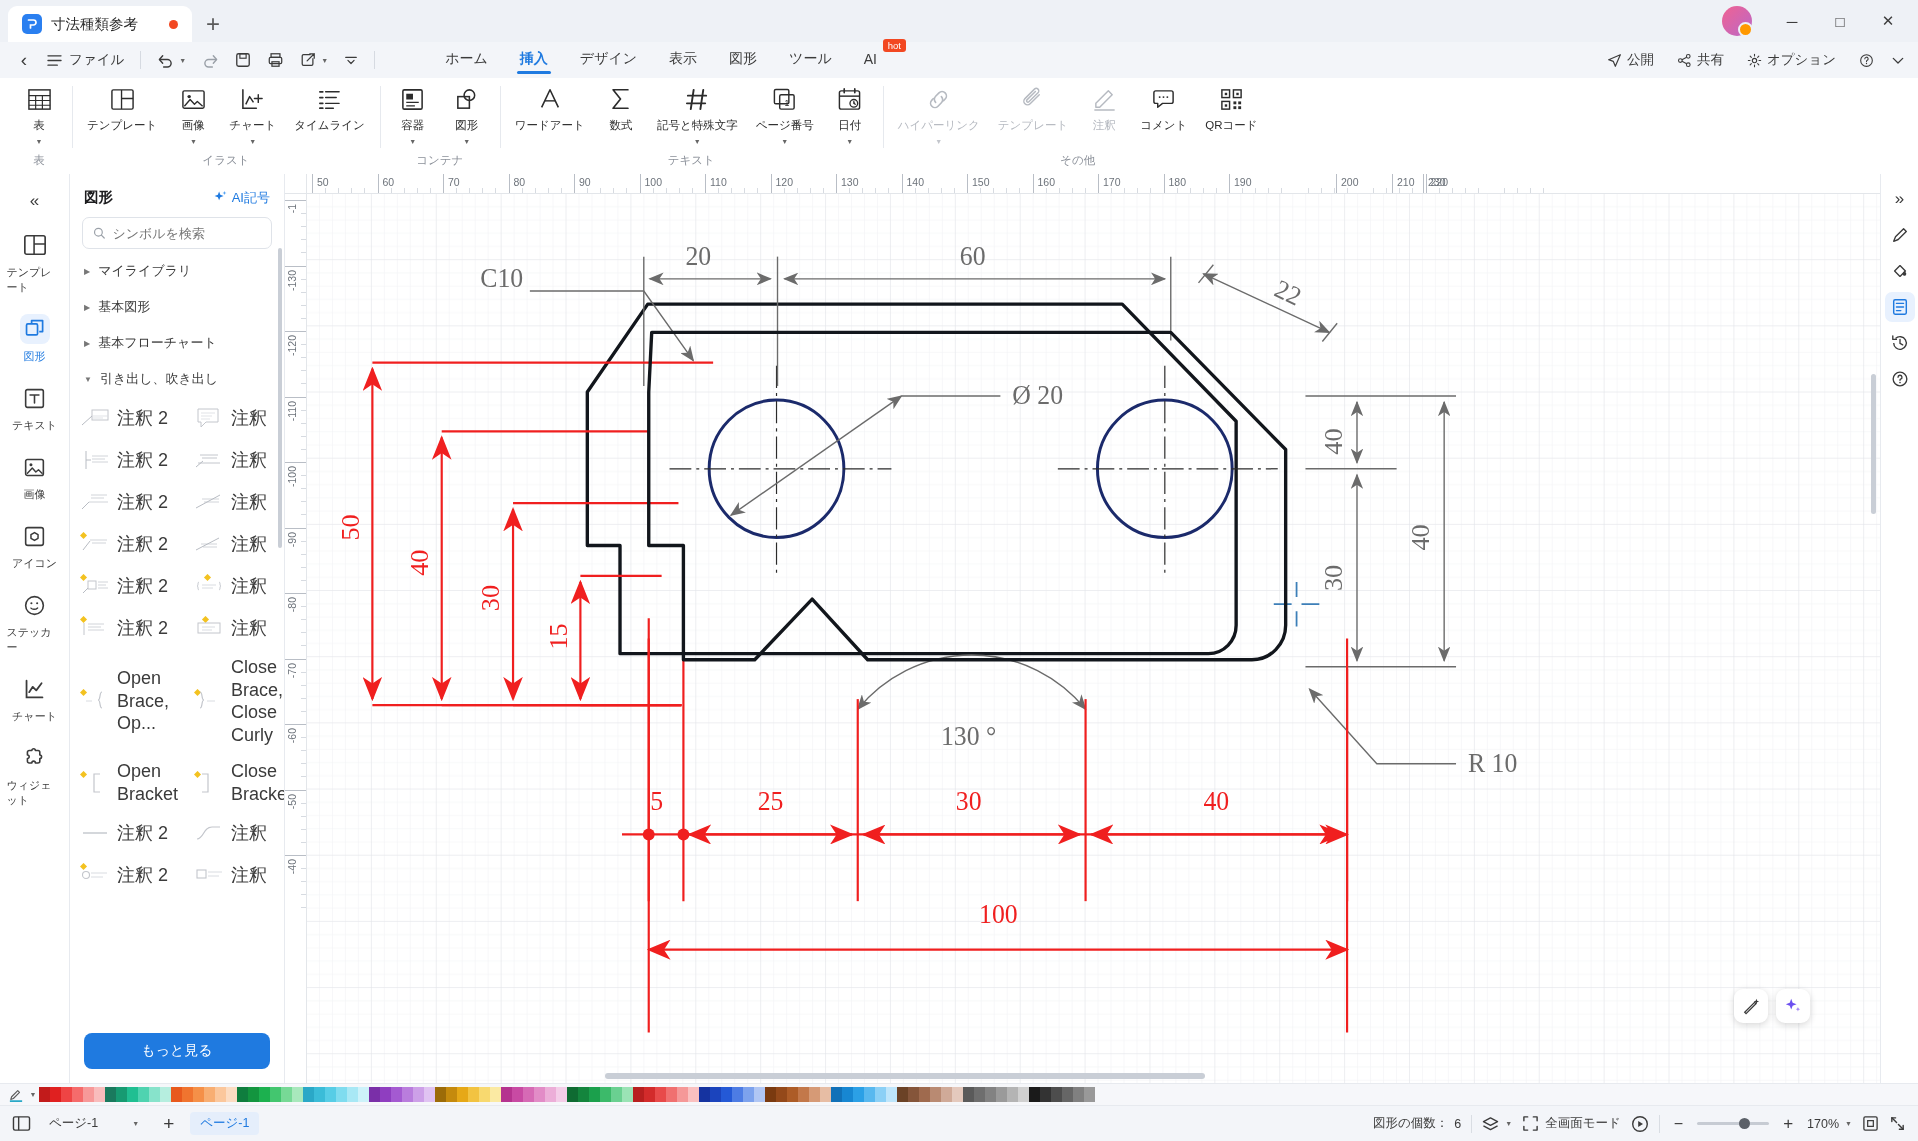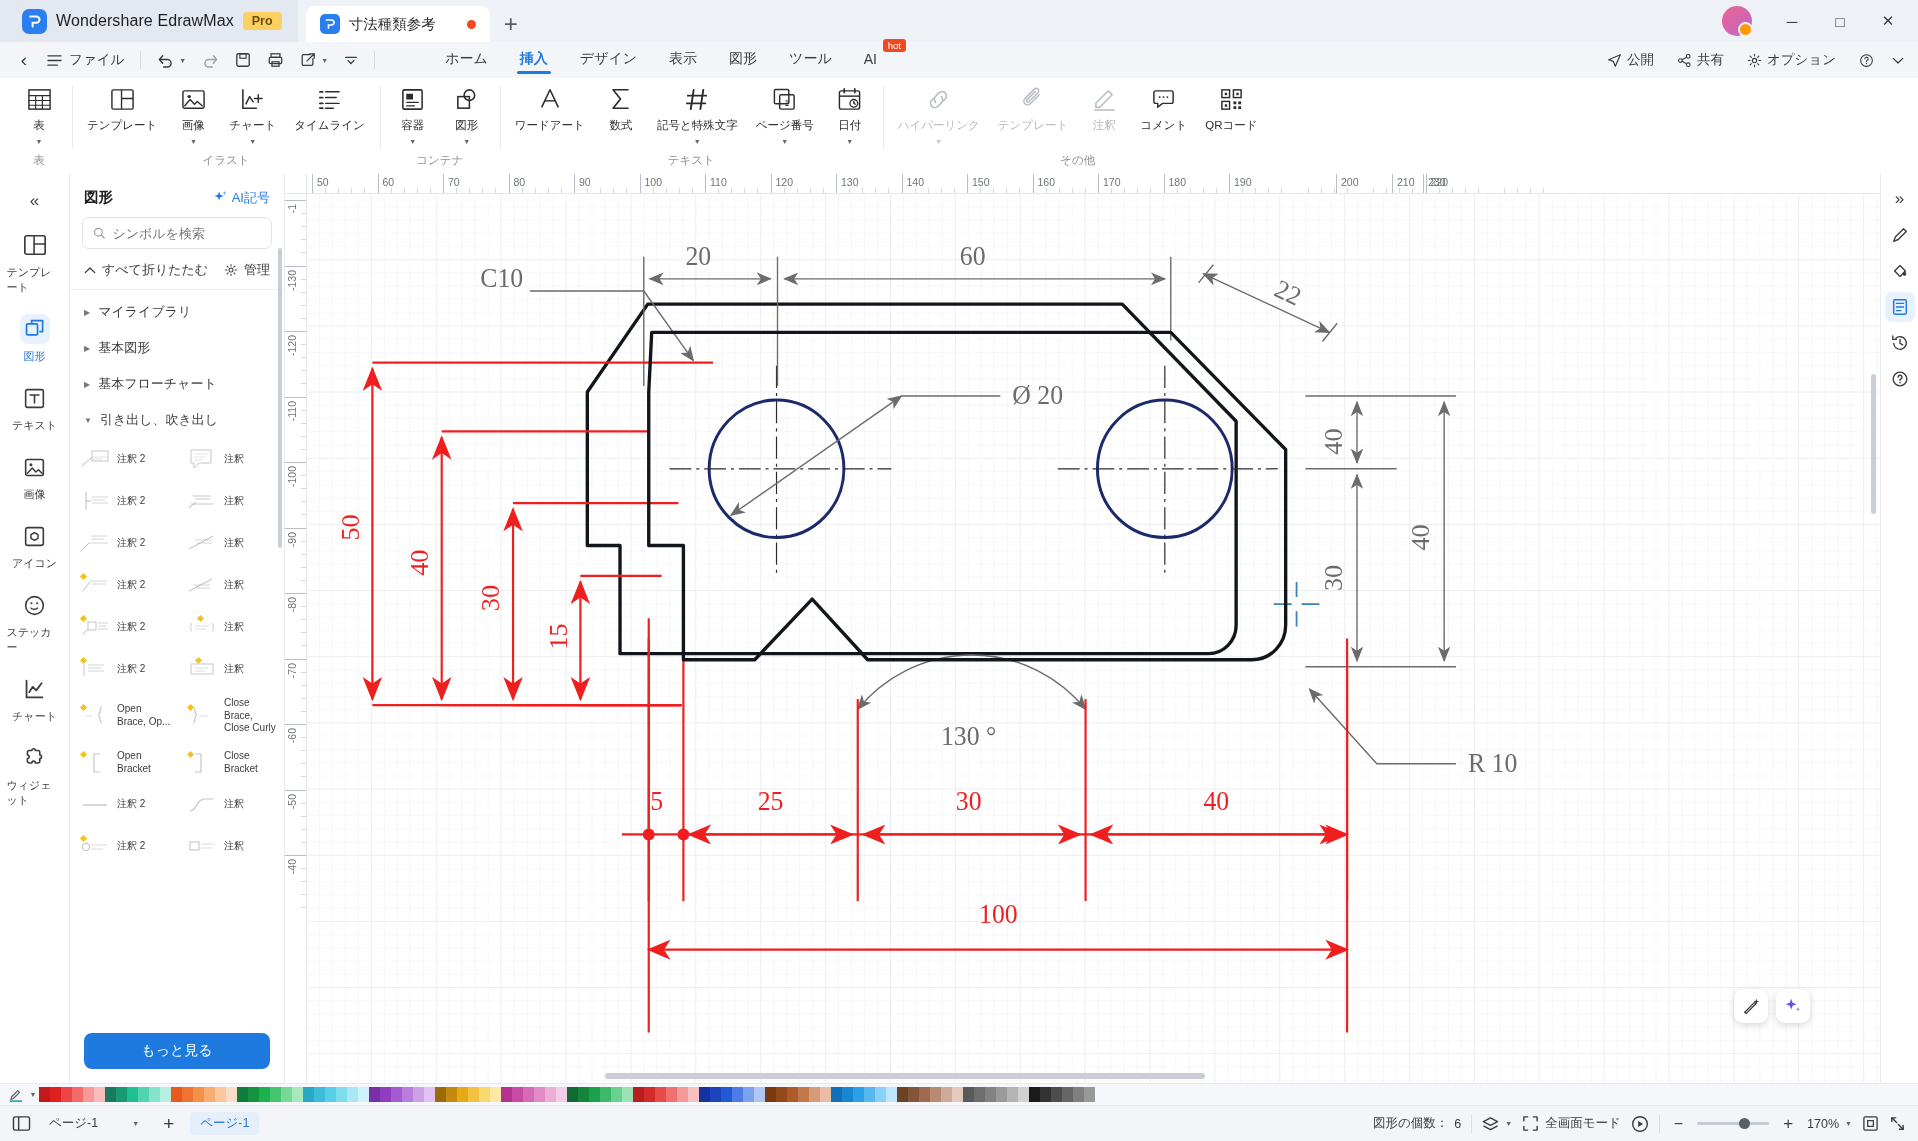--- a/index.html
+++ b/index.html
@@ -72,21 +72,21 @@
   .searchbox { margin:0 12px; height:32px; border:1px solid #dfe3e9; border-radius:7px; display:flex; align-items:center; gap:7px; padding:0 10px; color:#9aa0a8;}
   .searchbox input { border:0; outline:0; font-size:13px; background:transparent; width:100%; font-family:inherit; color:#3b3b3b;}
   .collapserow { display:flex; align-items:center; justify-content:space-between; padding:12px 14px 10px; font-size:13px; color:#3b3b3b; border-bottom:1px solid #eef0f3;}
   .collapserow .l,.collapserow .r { display:flex; align-items:center; gap:6px;}
   .cats { flex:1; overflow:hidden; padding-top:4px; position:relative;}
   .cat { display:flex; align-items:center; gap:8px; padding:9px 14px; font-size:13px; color:#3b3b3b;}
   .tri { font-size:8px; color:#777; }
   .shapegrid { display:grid; grid-template-columns:1fr 1fr; }
   .shapecell { display:flex; align-items:center; gap:7px; padding:7px 6px 7px 10px; min-height:42px;}
   .sthumb { width:30px; height:24px; flex:none; position:relative;}
-  .sname { font-size:10px; color:#3b3b3b; line-height:1.25;}
+  .sname { font-size:18px; color:#3b3b3b; line-height:1.25;}
   .pscroll { position:absolute; right:2px; top:74px; width:4px; height:300px; background:#c9ced6; border-radius:3px;}
   .morebtn { margin:10px 14px 14px; height:36px; border-radius:8px; background:#1f7ae0; color:#fff; display:flex; align-items:center; justify-content:center; font-size:14px;}
 
   
   .canvaswrap { flex:1; position:relative; background:#fff; min-width:0; overflow:hidden;}
   .hruler { position:absolute; left:22px; right:0; top:0; height:20px; background:#fff; border-bottom:1px solid #e3e6ea; overflow:hidden;}
   .vruler { position:absolute; left:0; top:20px; bottom:0; width:22px; background:#fff; border-right:1px solid #e3e6ea; overflow:hidden;}
   .corner { position:absolute; left:0; top:0; width:22px; height:20px; background:#fff; border-right:1px solid #e3e6ea; border-bottom:1px solid #e3e6ea;}
   .rtick { position:absolute; top:0; height:20px; border-left:1px solid #b9bec6;}
   .rtick.minor { height:6px; top:14px; border-left:1px solid #d7dbe1;}
@@ -117,29 +117,20 @@
   .vdiv { width:1px; height:18px; background:#d9dde3;}
   .fab { position:absolute; right:70px; bottom:60px; display:flex; gap:8px;}
   .fabbtn { width:34px;height:34px;border-radius:9px;background:#fff;box-shadow:0 2px 7px rgba(0,0,0,.16);display:flex;align-items:center;justify-content:center;}
 </style>
 </head>
 <body>
 
 <div class="app">
 
   <div class="titlebar">
-    <div class="brandtab">
-      <div class="logo">
-        <svg width="15" height="15" viewBox="0 0 24 24">
-            <path d="M5 4h10a5 5 0 0 1 0 10H9v6" fill="none" stroke="#fff" stroke-width="3.2" stroke-linecap="round"></path>
-          </svg>
-      </div>
-      <span class="brandname">Wondershare EdrawMax</span>
-      <span class="pro">Pro</span>
-    </div>
     <div class="doctab">
       <div class="logo">
         <svg width="12" height="12" viewBox="0 0 24 24">
             <path d="M5 4h10a5 5 0 0 1 0 10H9v6" fill="none" stroke="#fff" stroke-width="3.4" stroke-linecap="round"></path>
           </svg>
       </div>
       <span>寸法種類参考</span>
       <span class="dot"></span>
     </div>
     <div class="plustab">+</div>
@@ -568,35 +559,20 @@
       </div>
 
       <div class="searchbox">
         <svg width="14" height="14" viewBox="0 0 16 16">
             <circle cx="7" cy="7" r="5" fill="none" stroke="#9aa0a8" stroke-width="1.5"></circle>
             <path d="M10.8 10.8 14.5 14.5" stroke="#9aa0a8" stroke-width="1.5" stroke-linecap="round"></path>
           </svg>
         <input type="text" placeholder="シンボルを検索" style="">
       </div>
 
-      <div class="collapserow">
-        <span class="l">
-          <svg width="12" height="9" viewBox="0 0 14 10">
-              <path d="M1.5 7.5 7 2l5.5 5.5" fill="none" stroke="#3b3b3b" stroke-width="1.5" stroke-linecap="round" stroke-linejoin="round"></path>
-            </svg>
-          <span>すべて折りたたむ</span>
-        </span>
-        <span class="r">
-          <svg width="14" height="14" viewBox="0 0 18 18">
-              <circle cx="9" cy="9" r="2.6" fill="none" stroke="#3b3b3b" stroke-width="1.3"></circle>
-              <path d="M9 1.8v2M9 14.2v2M1.8 9h2M14.2 9h2M3.9 3.9l1.4 1.4M12.7 12.7l1.4 1.4M14.1 3.9l-1.4 1.4M5.3 12.7l-1.4 1.4" stroke="#3b3b3b" stroke-width="1.3" stroke-linecap="round"></path>
-            </svg>
-          <span>管理</span>
-        </span>
-      </div>
 
       <div class="cats">
         <div class="cat">
           <span class="tri">▶</span>
           <span>マイライブラリ</span>
         </div>
         <div class="cat">
           <span class="tri">▶</span>
           <span>基本図形</span>
         </div>

